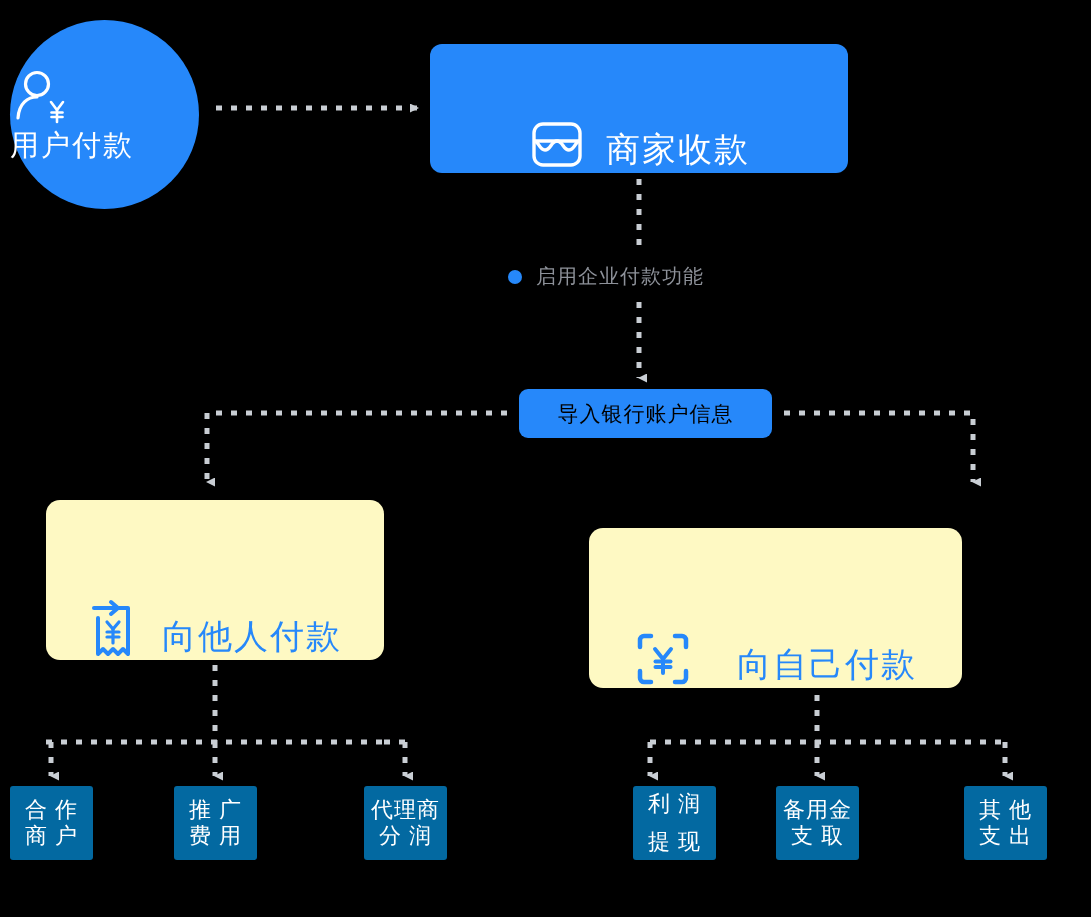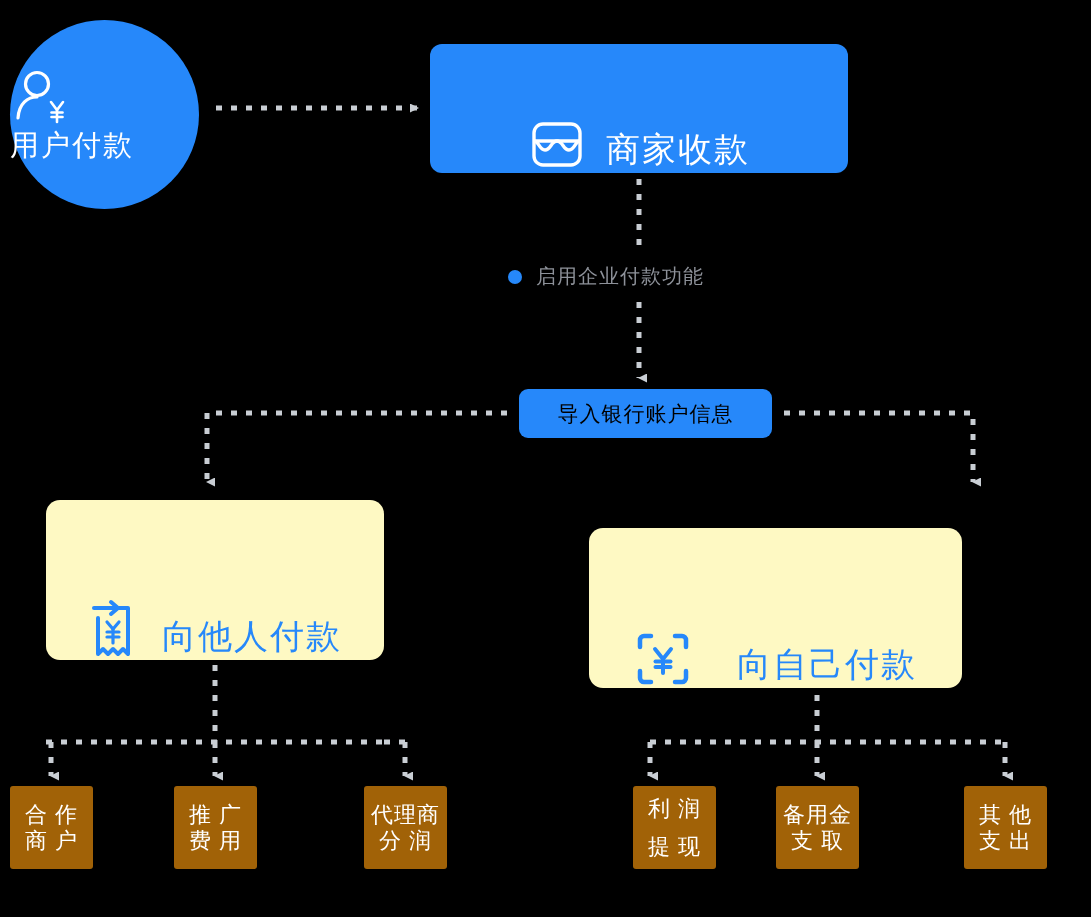--- a/index.html
+++ b/index.html
@@ -95,25 +95,25 @@
     color: #2688FA;
     font-size: 34px;
     letter-spacing: 2px;
   }
   .card-others { left: 46px; top: 500px; width: 338px; height: 160px; }
   .card-self   { left: 589px; top: 528px; width: 373px; height: 160px; gap: 45px; }
 
   
   .leaf {
     position: absolute;
-    background: #a16207;
+    background: #0369a1;
     border-radius: 3px;
     display: flex; flex-direction: column;
     align-items: center; justify-content: center;
-    top: 786px; width: 83px; height: 83px;
+    top: 786px; width: 83px; height: 74px;
   }
   .leaf .ln {
     color: #ffffff;
     font-size: 22px;
     line-height: 1.18;
     letter-spacing: 1px;
     white-space: nowrap;
   }
 
   .icon { flex: none; display: block; }

